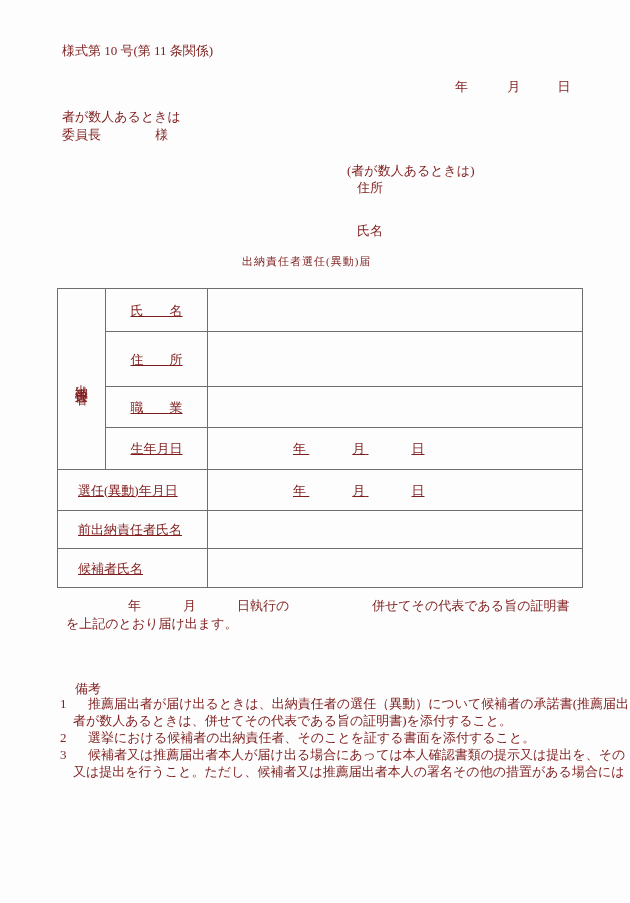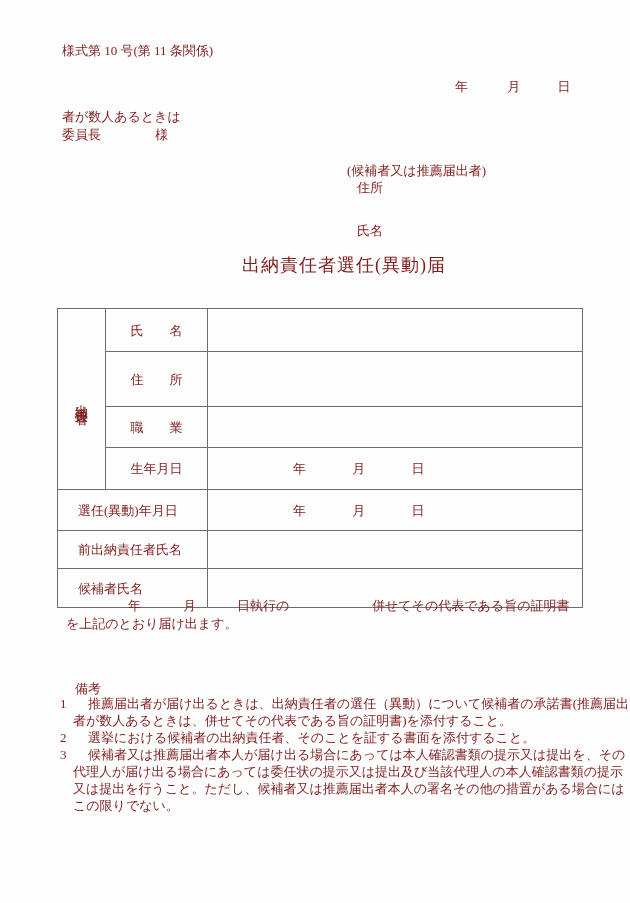--- a/index.html
+++ b/index.html
@@ -24,26 +24,26 @@
   .committee { left:62px; top:110px; }
   .chairman-line { left:62px; top:128px; }
   .chairman-line .honorific { margin-left:51px; }
 
   
   .sender-heading { left:347px; top:164px; }
   .sender-address { left:357px; top:181px; }
   .sender-name { left:357px; top:224px; }
 
   
-  .form-title { left:242px; top:256px; font-size:18px; letter-spacing:1px; }
+  .form-title { left:242px; top:256px; font-size:11px; letter-spacing:1px; }
 
   
   table.form {
-    position:absolute; left:57px; top:308px;
-    width:525px; border-collapse:collapse; table-layout:fixed;
+    position:absolute; left:57px; top:288px;
+    width:525px; border-collapse:collapse; table-layout:fixed;text-decoration:underline;
   }
   table.form td {
     border:1px solid #6e6e6e;
     padding:0;
     font-size:13px;
     vertical-align:middle;
   }
   .r1{height:43px}.r2{height:55px}.r3{height:41px}.r4{height:42px}
   .r5{height:41px}.r6{height:38px}.r7{height:39px}
   .vcell { text-align:center; }
@@ -88,21 +88,21 @@
     <span class="u-d">日</span>
   </div>
 
   <div class="abs committee">者が数人あるときは</div>
 
   <div class="abs chairman-line">
     <span>委員長</span>
     <span class="honorific">様</span>
   </div>
 
-  <div class="abs sender-heading">(候補者又は推薦届出者)</div>
+  <div class="abs sender-heading">(者が数人あるときは)</div>
   <div class="abs sender-address">住所</div>
   <div class="abs sender-name">氏名</div>
 
   <div class="abs form-title">出納責任者選任(異動)届</div>
 
   <table class="form">
     <colgroup>
       <col style="width:48px">
       <col style="width:102px">
       <col style="width:375px">
@@ -166,23 +166,17 @@
     <div class="note-line cont">
       <span>者が数人あるときは、併せてその代表である旨の証明書)を添付すること。</span>
     </div>
     <div class="note-line">
       <span class="num">2</span><span>選挙における候補者の出納責任者、そのことを証する書面を添付すること。</span>
     </div>
     <div class="note-line">
       <span class="num">3</span><span>候補者又は推薦届出者本人が届け出る場合にあっては本人確認書類の提示又は提出を、その</span>
     </div>
     <div class="note-line cont">
-      <span>代理人が届け出る場合にあっては委任状の提示又は提出及び当該代理人の本人確認書類の提示</span>
-    </div>
-    <div class="note-line cont">
       <span>又は提出を行うこと。ただし、候補者又は推薦届出者本人の署名その他の措置がある場合には</span>
-    </div>
-    <div class="note-line cont">
-      <span>この限りでない。</span>
     </div>
   </div>
 
 </div>
 
 </body></html>

